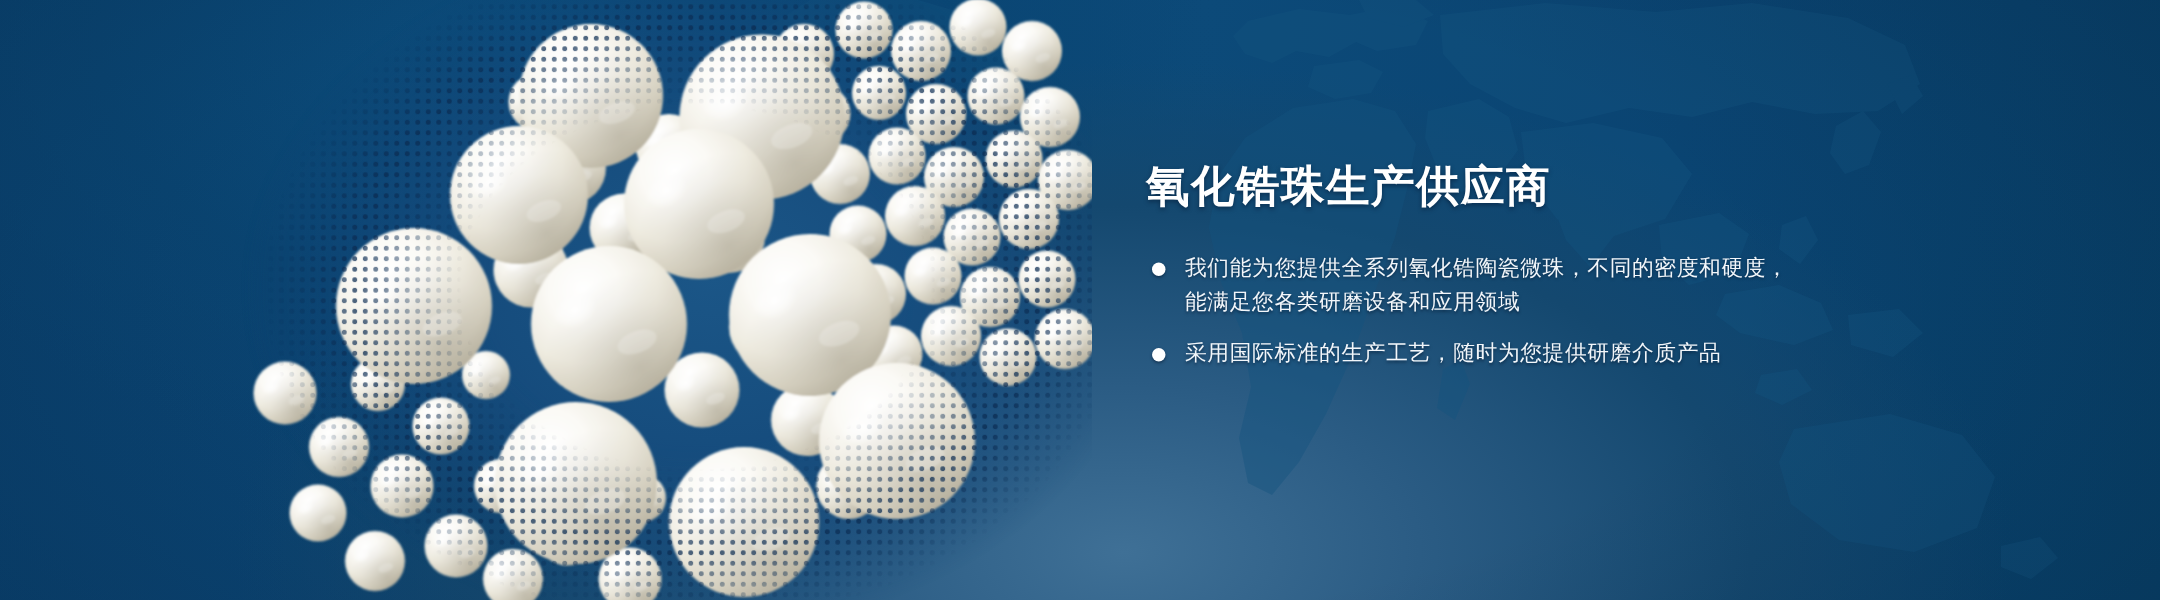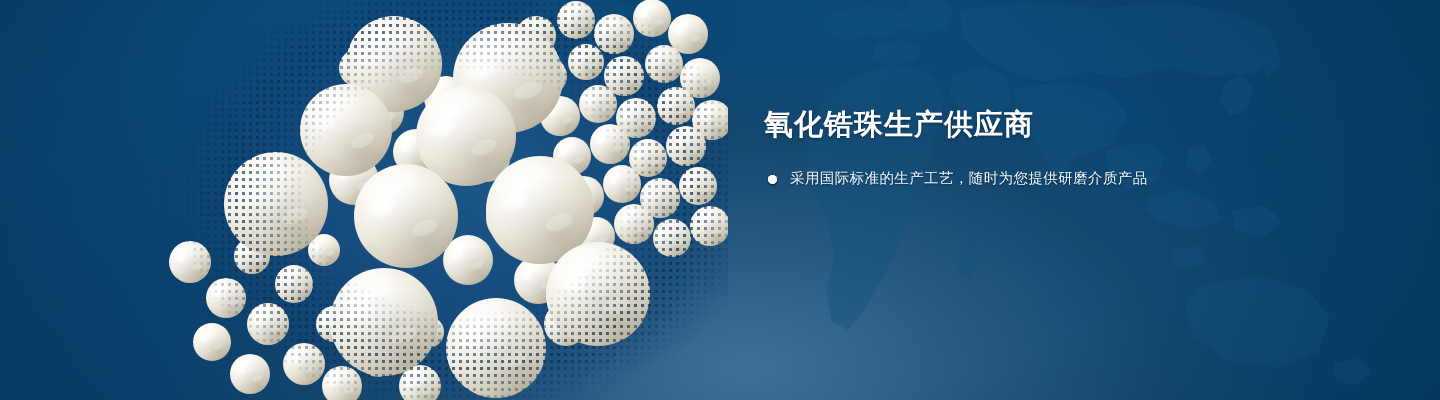--- a/index.html
+++ b/index.html
@@ -102,21 +102,21 @@
   .point {
     position: relative;
     padding-left: 26px;
     margin-bottom: 11px;
     font-size: 14.5px;
     line-height: 23px;
     color: #f2f6fa;
     text-shadow: 0 1px 2px rgba(0,18,40,0.55);
     letter-spacing: 0.4px;
   }
-  .point:last-child { margin-bottom: 0; font-family: Liberation Mono, monospace; }
+  .point:last-child { margin-bottom: 0; }
   .bullet-dot {
     position: absolute;
     left: 4px;
     top: 7px;
     width: 9px;
     height: 9px;
     border-radius: 50%;
     background: #ffffff;
     box-shadow: 0 1px 2px rgba(0,16,38,0.5);
   }
@@ -285,20 +285,22 @@
   </div>
 
   <div class="copy">
 
     <h1 class="headline">氧化锆珠生产供应商</h1>
 
     <ul class="points">
 
       <li class="point">
         <span class="bullet-dot"></span>
+        <span class="point-line">我们能为您提供全系列氧化锆陶瓷微珠，不同的密度和硬度，</span>
+        <span class="point-line">能满足您各类研磨设备和应用领域</span>
       </li>
 
 
       <li class="point">
         <span class="bullet-dot"></span>
         <span class="point-line">采用国际标准的生产工艺，随时为您提供研磨介质产品</span>
       </li>
 
     </ul>
   </div>

